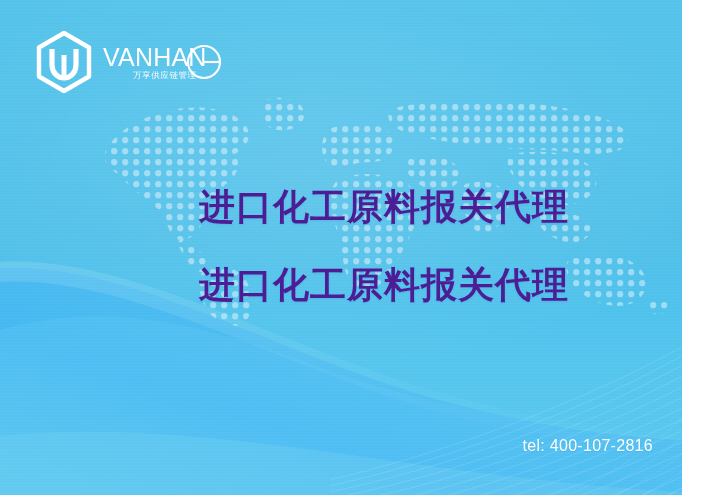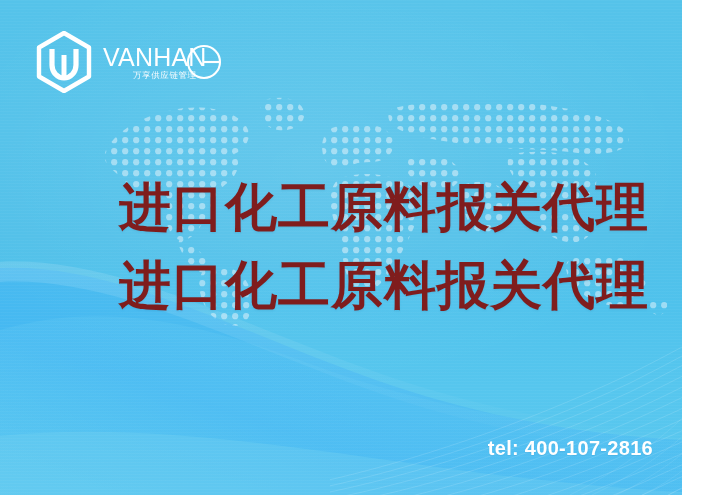--- a/index.html
+++ b/index.html
@@ -99,40 +99,40 @@
   
   #headline {
     position: absolute;
     left: 0;
     top: 168px;
     width: 726px;
     z-index: 6;
     text-align: center;
   }
   .headline-line {
-    color: #7f1d1d;
+    color: #4c1d95;
     font-family: "Liberation Sans", "DejaVu Sans", sans-serif;
     font-weight: bold;
-    font-size: 52px;
+    font-size: 36px;
     line-height: 78px;
     letter-spacing: 1px;
     white-space: nowrap;
     text-shadow: 0 1px 2px rgba(40,120,165,0.18);
     padding-left: 42px;
   }
 
   
   #phone {
     position: absolute;
     right: 29px;
     top: 437px;
     color: #ffffff;
     font-family: "Liberation Sans", "DejaVu Sans", sans-serif;
-    font-size: 20px;
-    font-weight: bold;
+    font-size: 16px;
+    font-weight: normal;
     letter-spacing: 0.3px;
     white-space: nowrap;
     z-index: 6;
     text-shadow: 0 1px 1px rgba(40,120,165,0.15);
   }
 </style>
 </head>
 <body>
 
 <div id="banner">

